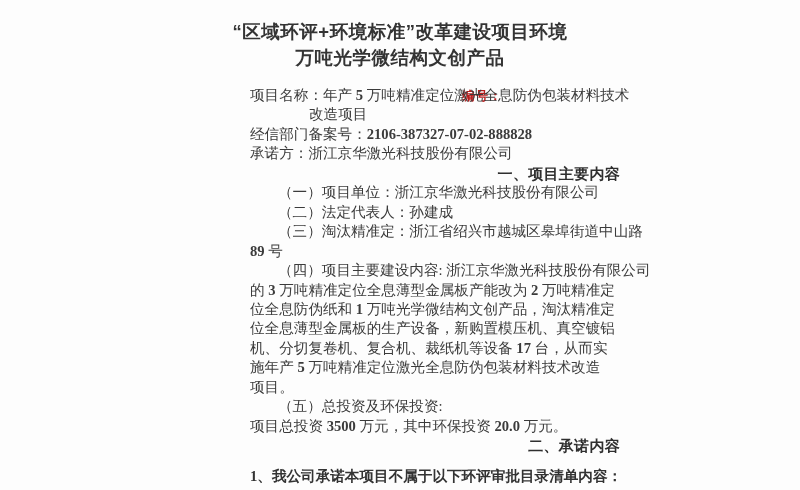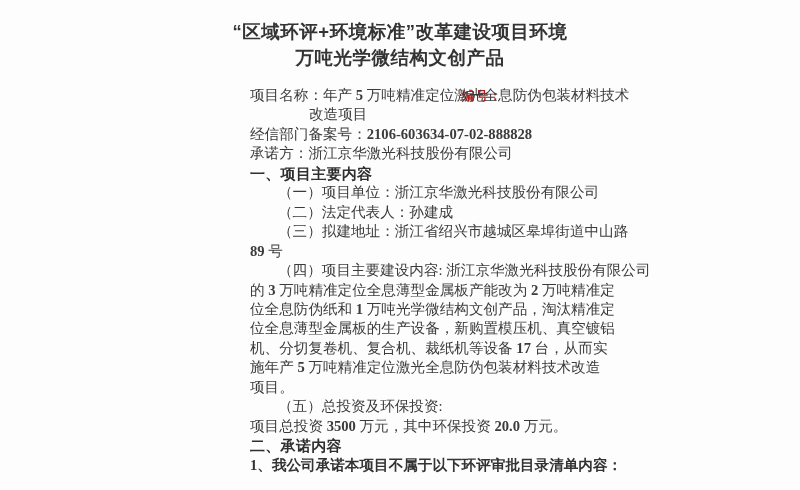--- a/index.html
+++ b/index.html
@@ -28,46 +28,47 @@
     position: absolute; left: 250px; top: 86px; width: 370px;
     font-size: 14.6px; line-height: 19.45px; color: #3b3b3b;
   }
   .bline { white-space: nowrap; }
   .indent-item { padding-left: 28px; }
   .indent-wrap { padding-left: 59px; }
   .sec-heading {
     font-family: "Liberation Sans", "DejaVu Sans", sans-serif;
     font-weight: bold; font-size: 15px; color: #2f2f2f;
     letter-spacing: 0.3px;
+    text-align: right;
   }
-  .commit-line { font-weight: bold; color: #333333; }
+  .commit-line { font-weight: bold; color: #333333; margin-top: 11px; }
   .num { font-weight: bold; font-family: "Liberation Serif", serif; }
 </style>
 </head>
 <body>
 
 <div class="page">
 
   <div class="title">
     <div>“区域环评+环境标准”改革建设项目环境</div>
     <div>万吨光学微结构文创产品</div>
   </div>
 
   <div class="doc-number">编号：</div>
 
   <div class="body-text">
     <div class="bline">项目名称：年产 <span class="num">5</span> 万吨精准定位激光全息防伪包装材料技术</div>
     <div class="bline indent-wrap">改造项目</div>
-    <div class="bline">经信部门备案号：<span class="num">2106-603634-07-02-888828</span></div>
+    <div class="bline">经信部门备案号：<span class="num">2106-387327-07-02-888828</span></div>
     <div class="bline">承诺方：浙江京华激光科技股份有限公司</div>
 
     <div class="bline sec-heading">一、项目主要内容</div>
     <div class="bline indent-item">（一）项目单位：浙江京华激光科技股份有限公司</div>
     <div class="bline indent-item">（二）法定代表人：孙建成</div>
-    <div class="bline indent-item">（三）拟建地址：浙江省绍兴市越城区皋埠街道中山路</div>
+    <div class="bline indent-item">（三）淘汰精准定：浙江省绍兴市越城区皋埠街道中山路</div>
     <div class="bline"><span class="num">89</span> 号</div>
     <div class="bline indent-item">（四）项目主要建设内容: 浙江京华激光科技股份有限公司</div>
     <div class="bline">的 <span class="num">3</span> 万吨精准定位全息薄型金属板产能改为 <span class="num">2</span> 万吨精准定</div>
     <div class="bline">位全息防伪纸和 <span class="num">1</span> 万吨光学微结构文创产品，淘汰精准定</div>
     <div class="bline">位全息薄型金属板的生产设备，新购置模压机、真空镀铝</div>
     <div class="bline">机、分切复卷机、复合机、裁纸机等设备 <span class="num">17</span> 台，从而实</div>
     <div class="bline">施年产 <span class="num">5</span> 万吨精准定位激光全息防伪包装材料技术改造</div>
     <div class="bline">项目。</div>
     <div class="bline indent-item">（五）总投资及环保投资:</div>
     <div class="bline">项目总投资 <span class="num">3500</span> 万元，其中环保投资 <span class="num">20.0</span> 万元。</div>

